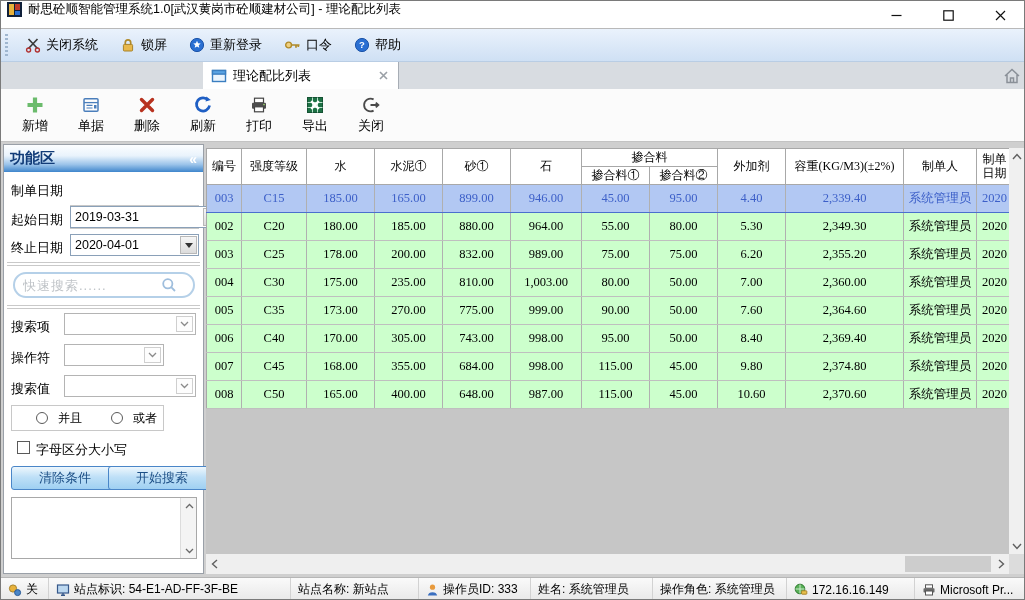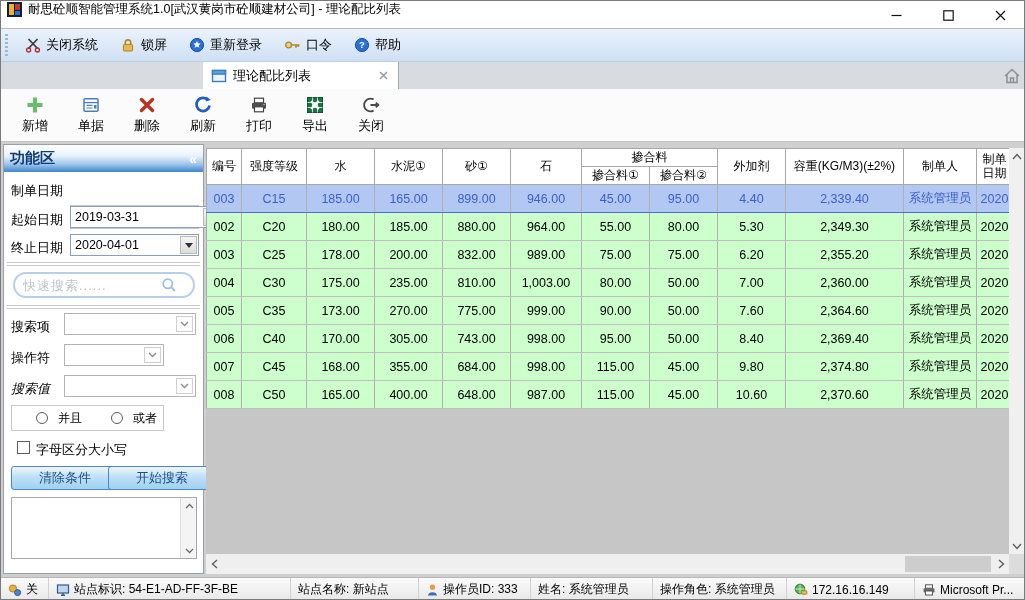--- a/index.html
+++ b/index.html
@@ -91,21 +91,21 @@
   .grid-wrap { position:absolute; left:205px; top:6px; width:803px; height:406px;
                background:#c6c6c6; overflow:hidden; }
   table.grid { border-collapse:collapse; table-layout:fixed; width:806px; }
   table.grid th { background:#fff; font-weight:normal; font-size:12px; text-align:center;
                   border-right:1px solid #a8a8a8; border-bottom:1px solid #a8a8a8; border-top:1px solid #a8a8a8;
                   padding:0; height:16px; overflow:hidden; white-space:nowrap; }
   table.grid th.th-wrap { white-space:normal; word-break:break-all; line-height:1.15; }
   table.grid td { height:28px; text-align:center; font-size:12.5px; background:#ccffcc;
                   border-right:1px solid #b0b0b0; border-bottom:1px solid #bfbfbf;
                   padding:0; overflow:hidden; white-space:nowrap; }
-  table.grid { border-left:1px solid #a8a8a8; }
+  table.grid { border-left:1px solid #a8a8a8;font-family:Liberation Serif, serif; }
   tr.selected td { background:#b2c8f3; color:#3c5fc8;
                    border-top:1px solid #4a6fce; border-bottom:1px solid #4a6fce; }
 
   
   .vscroll { position:absolute; left:1008px; top:6px; width:16px; height:406px; background:#f0f0f0; }
   .hscroll { position:absolute; left:205px; top:412px; width:803px; height:20px; background:#efefef; }
   .sc-arrow { position:absolute; display:flex; align-items:center; justify-content:center; color:#555; }
   .h-thumb { position:absolute; right:18px; top:2px; width:86px; height:16px; background:#cdcdcd; }
   .corner { position:absolute; left:1008px; top:412px; width:16px; height:20px; background:#dcdcdc; }
 
@@ -320,21 +320,21 @@
 
       <span class="sb-label" style="left:7px; top:204px;">操作符</span>
       <div class="combo-flat" style="left:60px; top:199px; width:100px;">
         <span class="flat-btn">
           <svg width="9" height="6" viewBox="0 0 9 6">
               <path d="M1 1 L4.5 4.5 L8 1" fill="none" stroke="#8a8a8a" stroke-width="1.3"></path>
             </svg>
         </span>
       </div>
 
-      <span class="sb-label" style="left:7px; top:235px;font-style:italic;">搜索值</span>
+      <span class="sb-label" style="left:7px; top:235px;">搜索值</span>
       <div class="combo-flat" style="left:60px; top:230px; width:132px;">
         <span class="flat-btn">
           <svg width="9" height="6" viewBox="0 0 9 6">
               <path d="M1 1 L4.5 4.5 L8 1" fill="none" stroke="#8a8a8a" stroke-width="1.3"></path>
             </svg>
         </span>
       </div>
 
       <div class="group-box" style="left:7px; top:260px; width:153px; height:26px; padding-left:24px;justify-content:space-between;">
         <span class="radio"></span>

